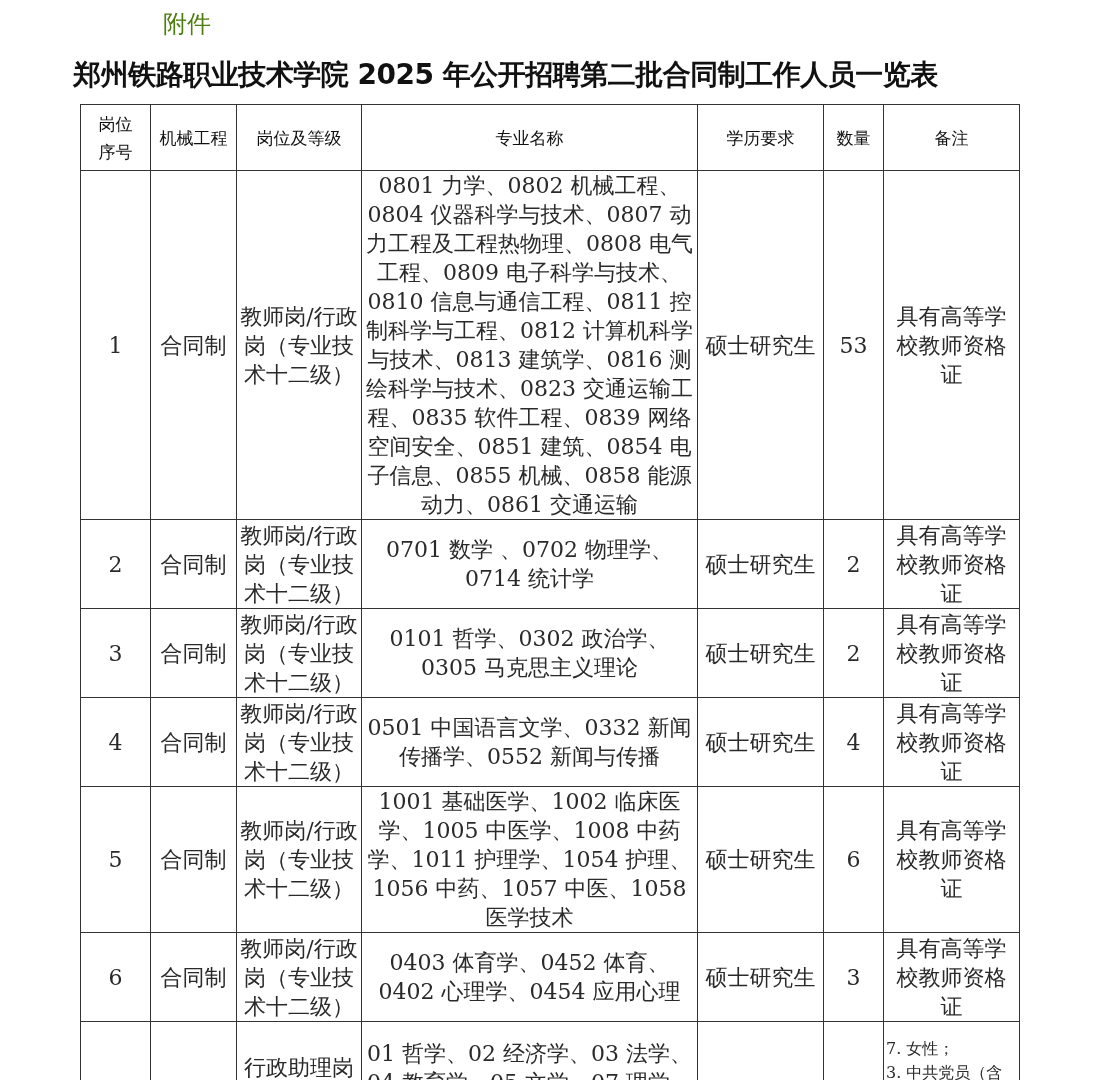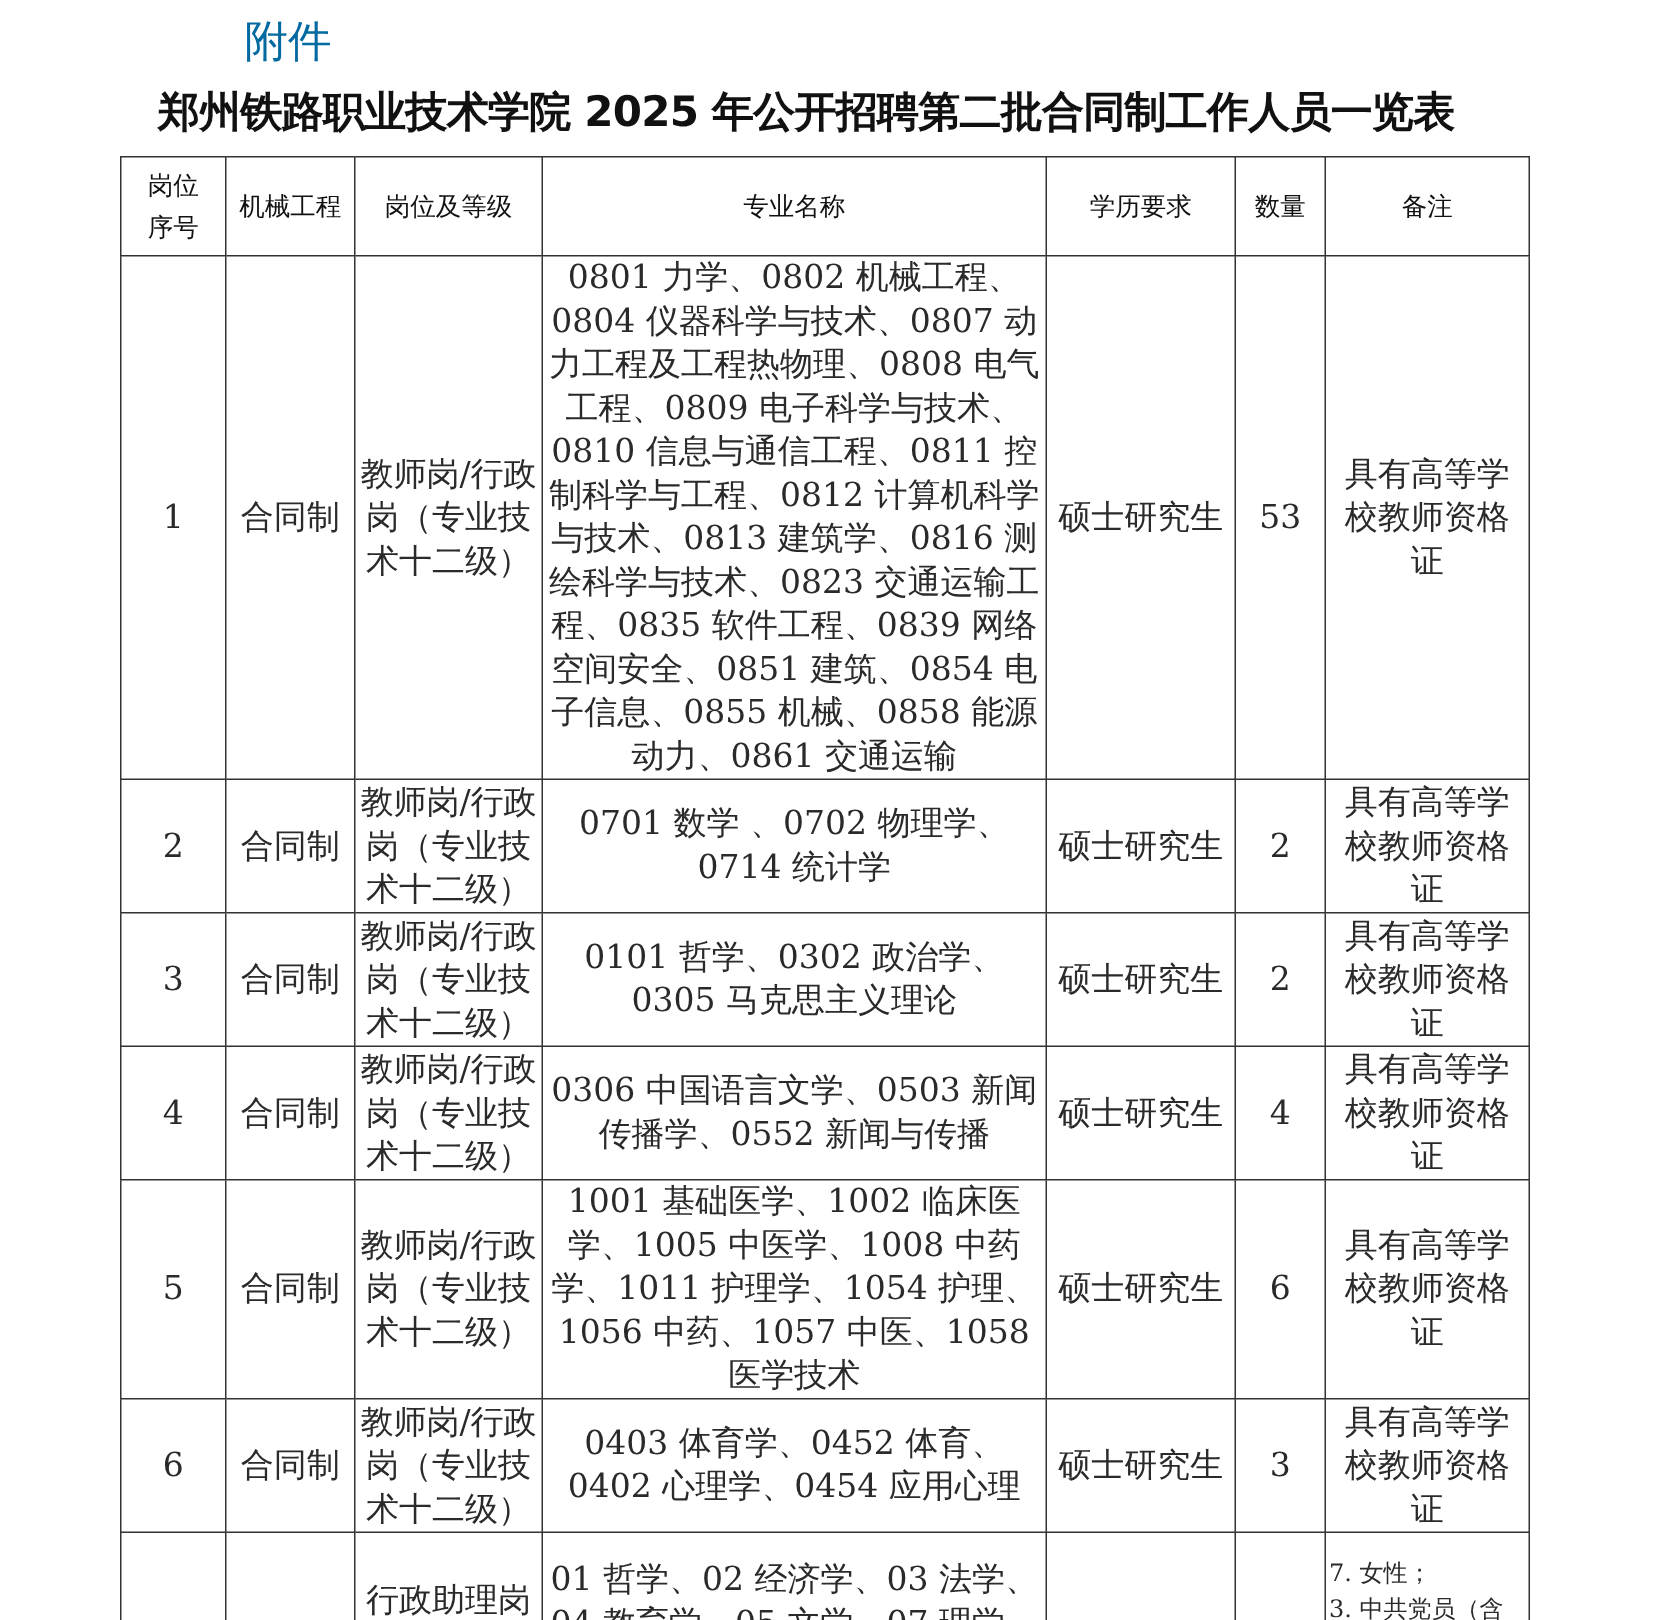--- a/index.html
+++ b/index.html
@@ -4,28 +4,27 @@
   <style>
     html, body { margin: 0; padding: 0; background: #ffffff; }
     body {
       width: 1103px; height: 1080px; overflow: hidden; position: relative;
       font-family: "DejaVu Serif", "Liberation Serif", serif;
       color: #2a2a2a;
     }
     .attach {
       position: absolute; left: 163px; top: 8px;
       font-family: "DejaVu Sans", "Liberation Sans", sans-serif;
-      font-size: 29px; color: #0369a1;
+      font-size: 24px; color: #4d7c0f;
     }
     .title {
       position: absolute; left: 0; top: 56px; width: 1011px; text-align: center;
       font-family: "DejaVu Sans", "Liberation Sans", sans-serif;
       font-size: 28px; font-weight: bold; color: #111; letter-spacing: -0.5px;
       white-space: nowrap;
-      margin-left: 32px;
     }
     table.main {
       position: absolute; left: 80px; top: 104px;
       border-collapse: collapse; table-layout: fixed;
       width: 939px;
     }
     table.main td, table.main th {
       border: 1.5px solid #333;
       text-align: center; vertical-align: middle;
       padding: 0 2px; font-weight: normal;
@@ -104,21 +103,21 @@
     <td class="col-major">0101 哲学、0302 政治学、0305 马克思主义理论</td>
     <td>硕士研究生</td>
     <td>2</td>
     <td>具有高等学校教师资格证</td>
   </tr>
 
   <tr class="r4">
     <td>4</td>
     <td>合同制</td>
     <td>教师岗/行政岗（专业技术十二级）</td>
-    <td class="col-major">0306 中国语言文学、0503 新闻传播学、0552 新闻与传播</td>
+    <td class="col-major">0501 中国语言文学、0332 新闻传播学、0552 新闻与传播</td>
     <td>硕士研究生</td>
     <td>4</td>
     <td>具有高等学校教师资格证</td>
   </tr>
 
   <tr class="r5">
     <td>5</td>
     <td>合同制</td>
     <td>教师岗/行政岗（专业技术十二级）</td>
     <td class="col-major">1001 基础医学、1002 临床医学、1005 中医学、1008 中药学、1011 护理学、1054 护理、1056 中药、1057 中医、1058 医学技术</td>

